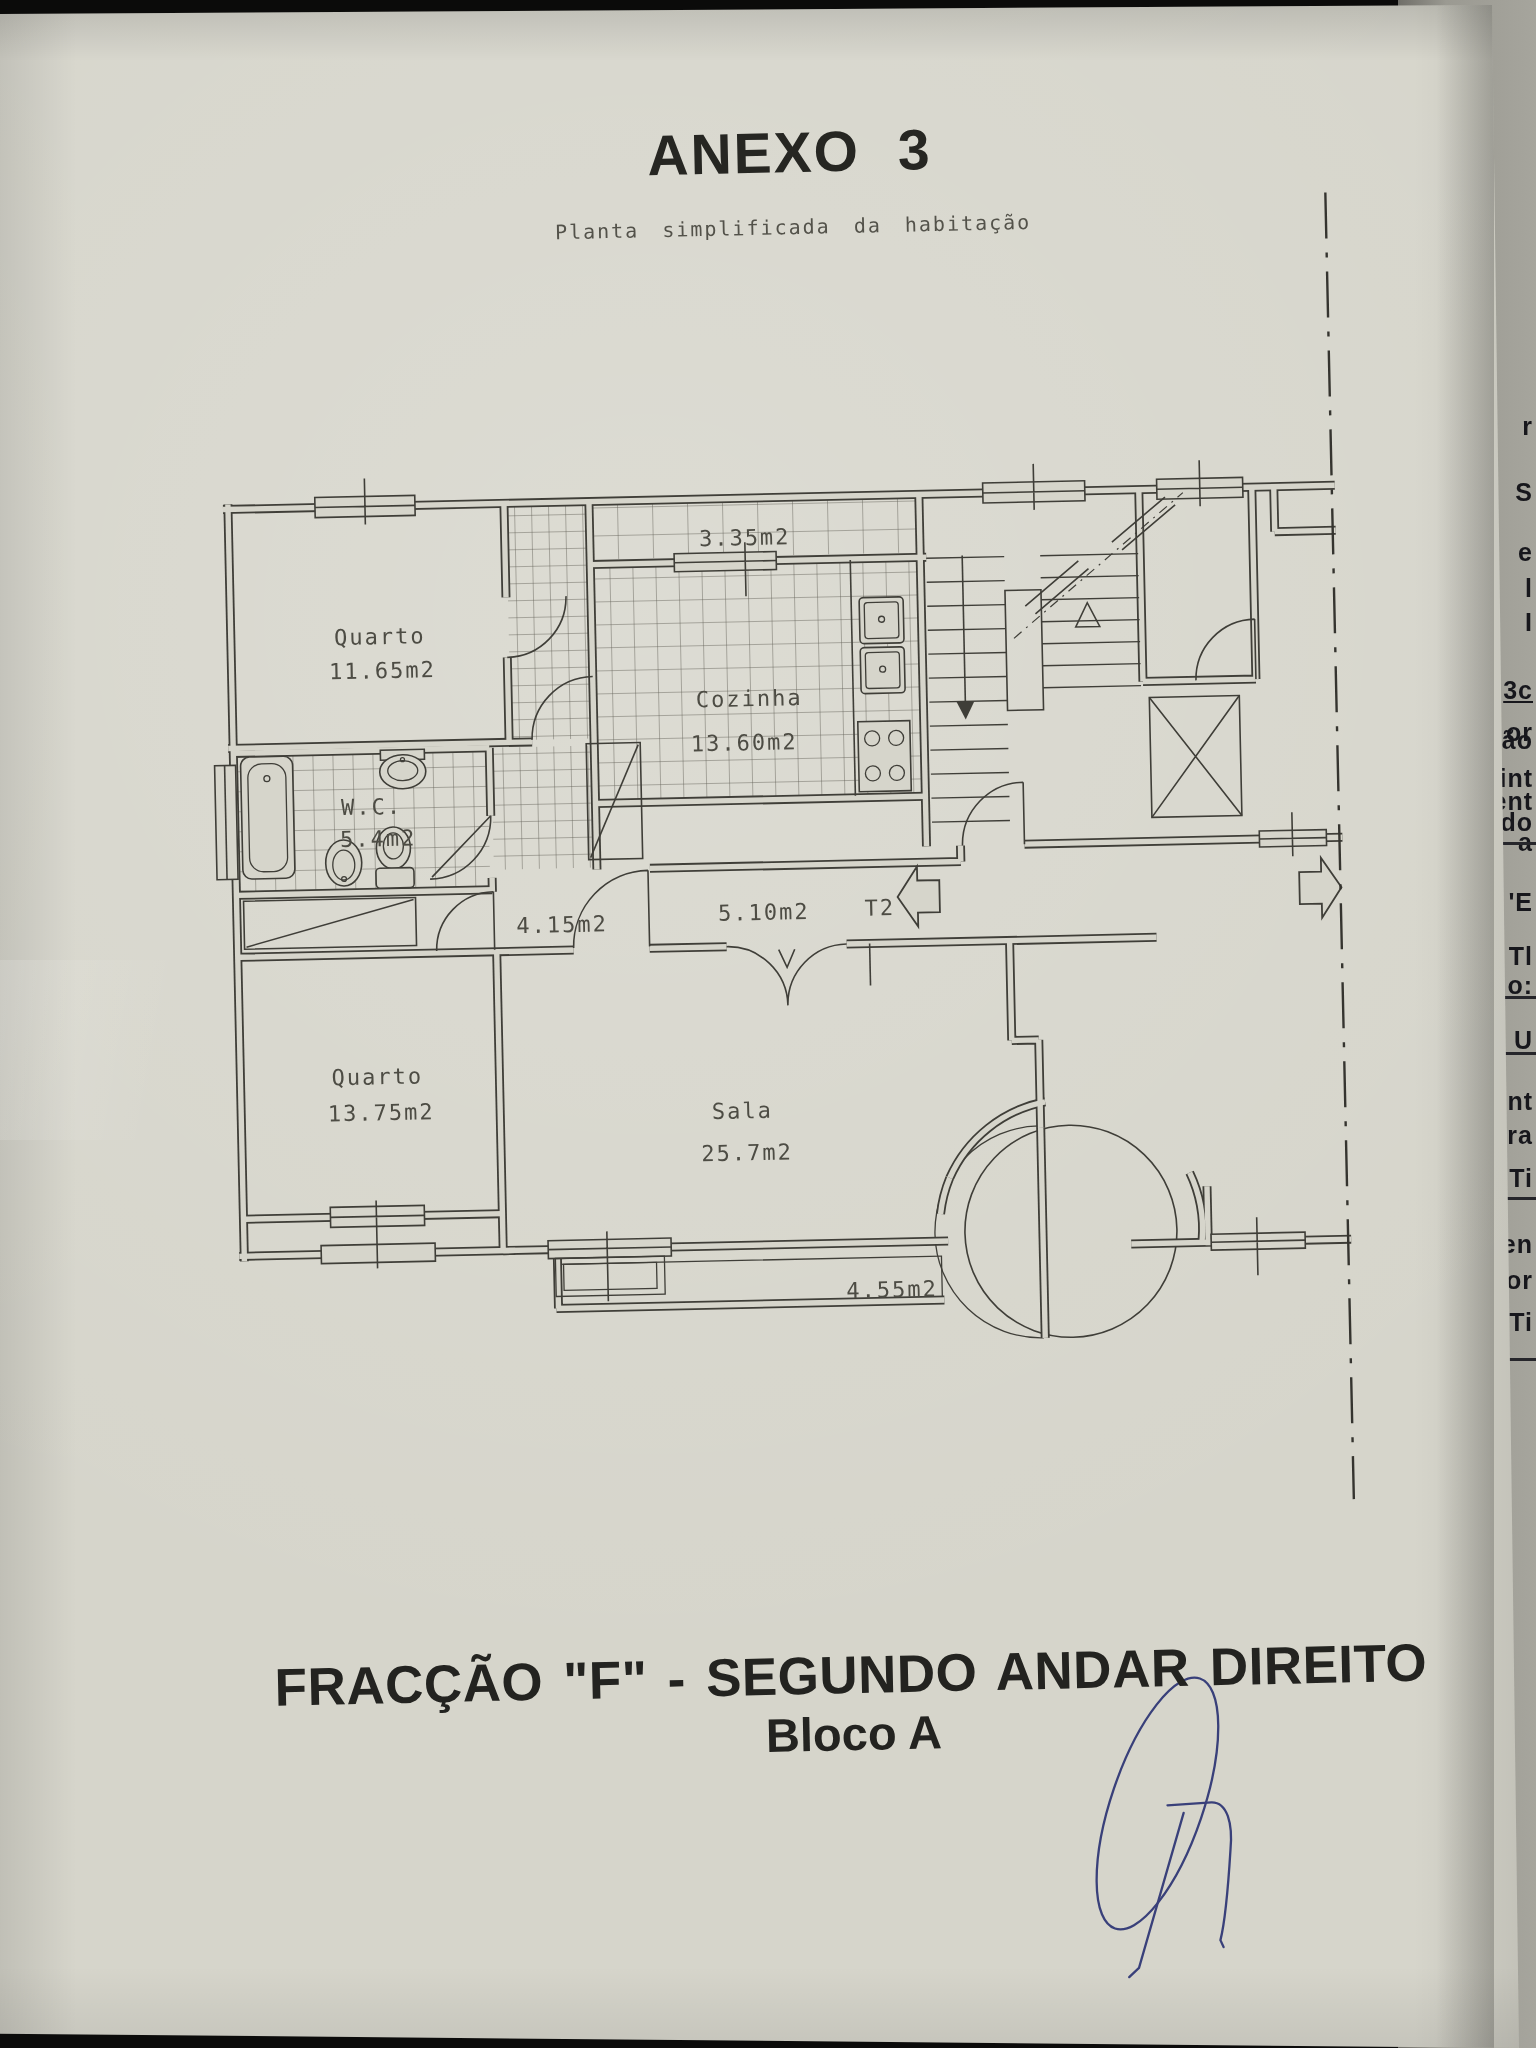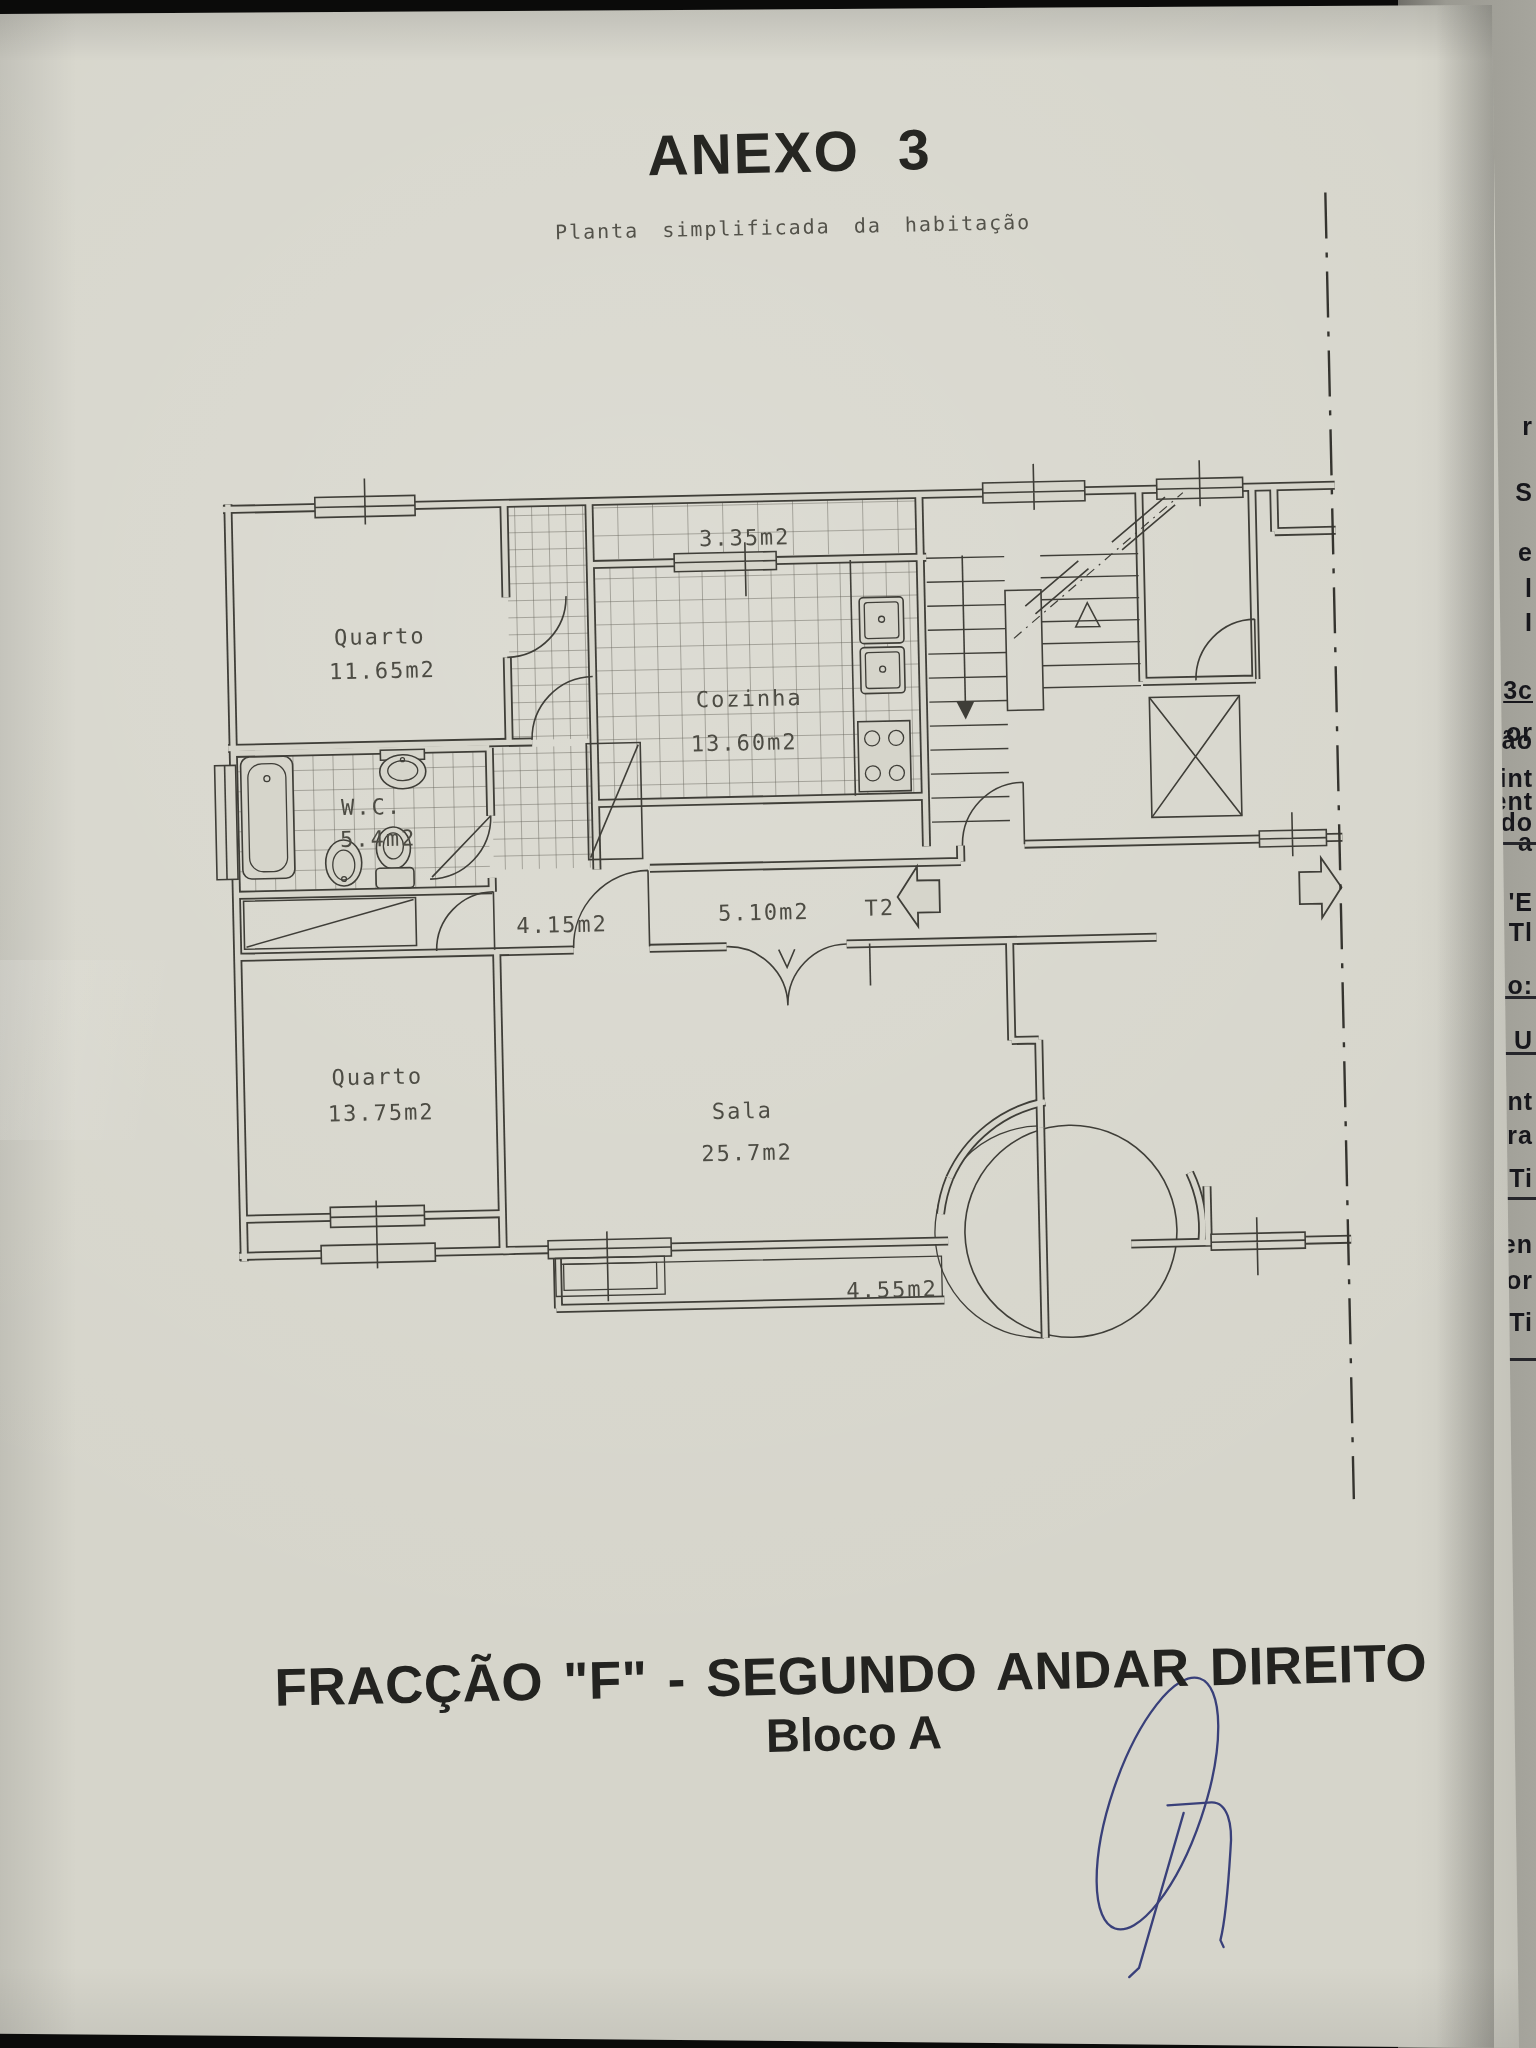--- a/index.html
+++ b/index.html
@@ -64,21 +64,21 @@
       <span class="frag" style="top: 574px;">l</span>
       <span class="frag" style="top: 608px;">I</span>
       <span class="frag" style="top: 676px; text-decoration: underline;">3c</span>
       <span class="frag" style="top: 718px;">or</span>
       <span class="frag" style="top: 726px;">ão</span>
       <span class="frag" style="top: 764px;">int</span>
       <span class="frag" style="top: 787px;">ent</span>
       <span class="frag" style="top: 808px;">do</span>
       <span class="frag" style="top: 828px;">a</span>
       <span class="frag" style="top: 888px;">'E</span>
-      <span class="frag" style="top: 918px; margin-left: 12px;">Tl</span>
+      <span class="frag" style="top: 942px; margin-left: 12px;">Tl</span>
       <span class="frag" style="top: 971px;">o:</span>
       <span class="frag" style="top: 1026px;">U</span>
       <span class="frag" style="top: 1087px;">nt</span>
       <span class="frag" style="top: 1121px;">ora</span>
       <span class="frag" style="top: 1164px;">Ti</span>
       <span class="frag" style="top: 1230px;">len</span>
       <span class="frag" style="top: 1266px;">or</span>
       <span class="frag" style="top: 1308px;">Ti</span>
       <div class="rule" style="top: 842px;"></div>
       <div class="rule" style="top: 996px;"></div>

